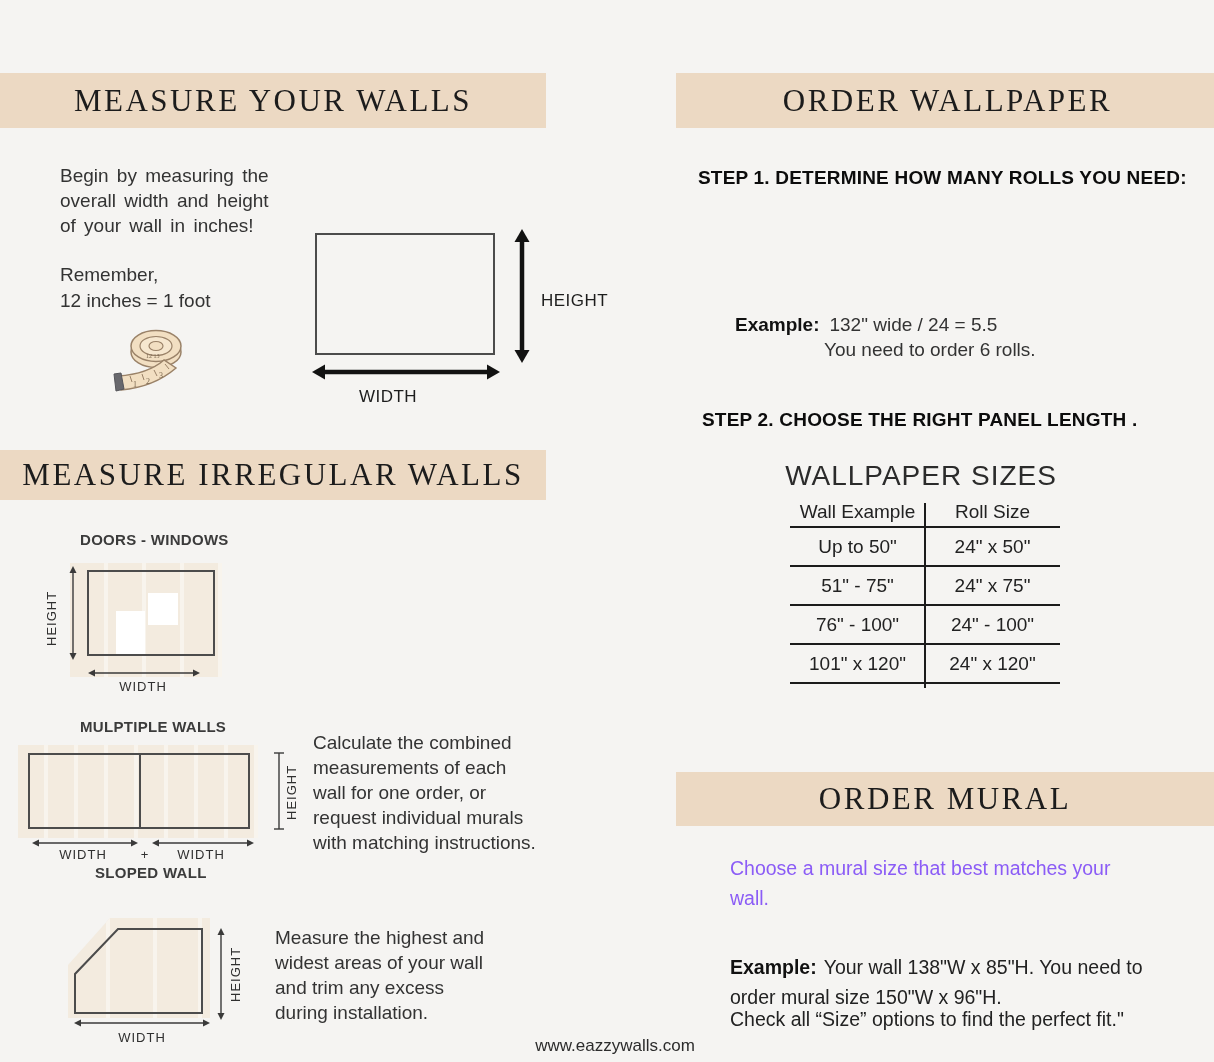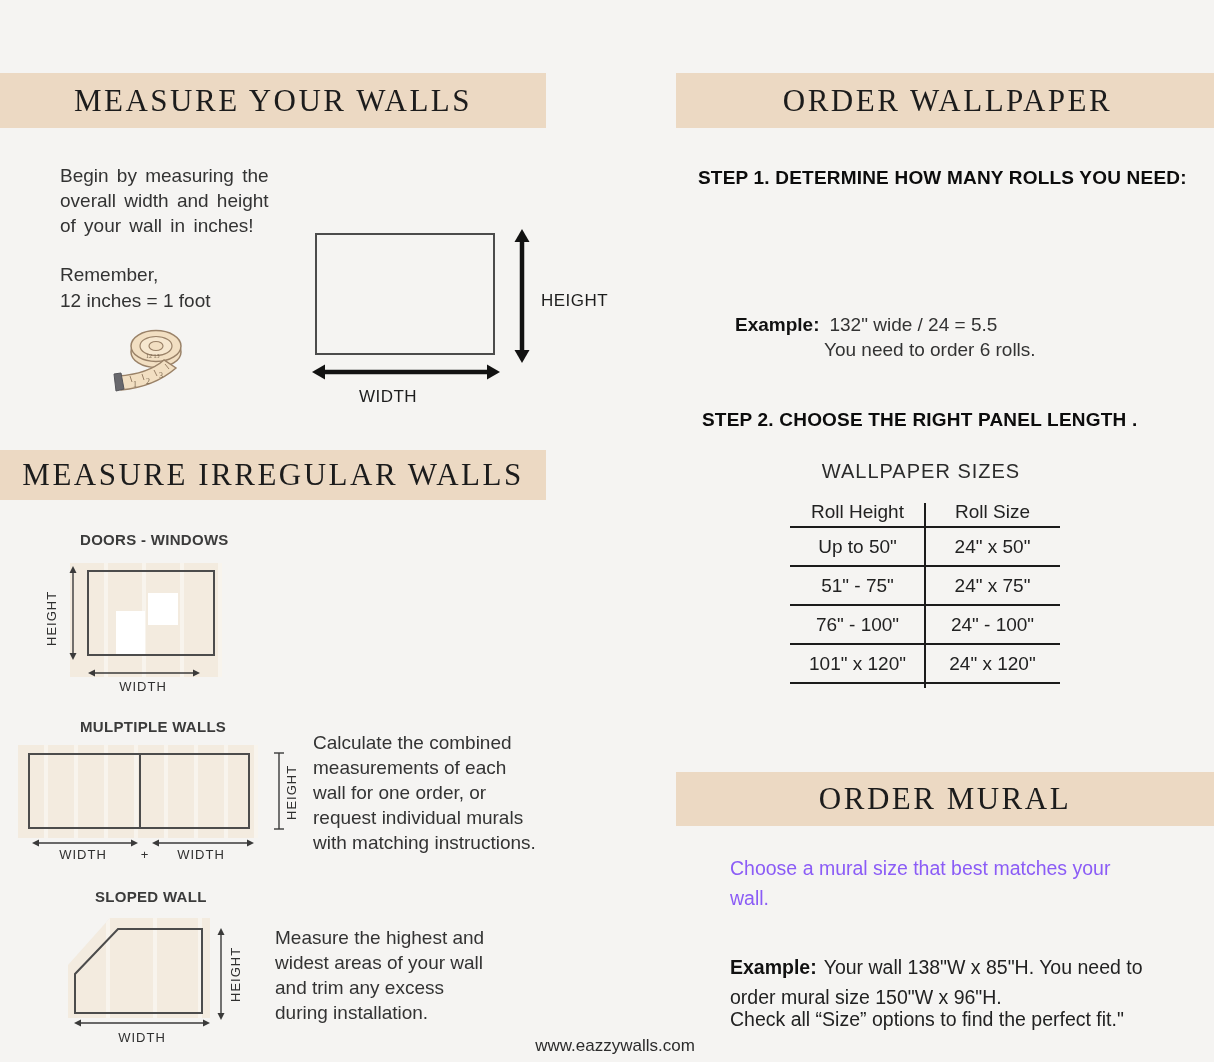--- a/index.html
+++ b/index.html
@@ -119,21 +119,21 @@
   </svg>
   <div class="dimlabel" style="left:30px;top:847px;width:106px;">WIDTH</div>
   <div class="dimlabel" style="left:136px;top:847px;width:18px;">+</div>
   <div class="dimlabel" style="left:150px;top:847px;width:102px;">WIDTH</div>
   <div class="para" style="left:313px;top:730px;width:255px;">Calculate the combined
 measurements of each
 wall for one order, or
 request individual murals
 with matching instructions.</div>
 
-  <div class="sublabel" style="left:95px;top:888px;">SLOPED WALL</div>
+  <div class="sublabel" style="left:95px;top:864px;">SLOPED WALL</div>
   <svg class="abs" style="left:58px;top:915px;" width="160" height="108" viewBox="0 0 160 108">
     <defs>
         <clipPath id="slopeclip">
           <polygon points="52,3 152,3 152,103 10,103 10,50"></polygon>
         </clipPath>
       </defs>
     <polygon points="52,3 152,3 152,103 10,103 10,50" fill="#f3ebdf"></polygon>
     <g clip-path="url(#slopeclip)">
       <rect x="48" y="0" width="4" height="108" fill="#f8f4ed"></rect>
       <rect x="95" y="0" width="4" height="108" fill="#f8f4ed"></rect>
@@ -167,26 +167,26 @@
   <div class="steptitle" style="left:698px;top:167px;">STEP 1. DETERMINE HOW MANY ROLLS YOU NEED:</div>
 
 
   <div class="abs" style="left:735px;top:312px;font-size:19px;line-height:26px;">
     <span class="bold">Example:</span><span style="margin-left:10px;">132" wide / 24 = 5.5</span>
   </div>
   <div class="abs" style="left:824px;top:339px;font-size:19px;">You need to order 6 rolls.</div>
 
   <div class="steptitle" style="left:702px;top:409px;">STEP 2. CHOOSE THE RIGHT PANEL LENGTH .</div>
 
-  <div class="abs" style="left:776px;top:460px;width:290px;text-align:center;font-size:20px;letter-spacing:1px;color:#2b2b2b;">WALLPAPER SIZES</div>
+  <div class="abs" style="left:776px;top:460px;width:290px;text-align:center;font-size:28px;letter-spacing:1px;color:#2b2b2b;">WALLPAPER SIZES</div>
 
   <div class="abs" style="left:790px;top:497px;width:270px;">
     <div style="position:absolute;left:134px;top:6px;width:2px;height:185px;background:#1b1b1b;"></div>
     <div class="thead">
-      <div class="tcell">Roll Height</div>
+      <div class="tcell">Wall Example</div>
       <div class="tcell">Roll Size</div>
     </div>
     <div class="trow">
       <div class="tcell">Up to 50"</div>
       <div class="tcell">24" x 50"</div>
     </div>
     <div class="trow">
       <div class="tcell">51" - 75"</div>
       <div class="tcell">24" x 75"</div>
     </div>

